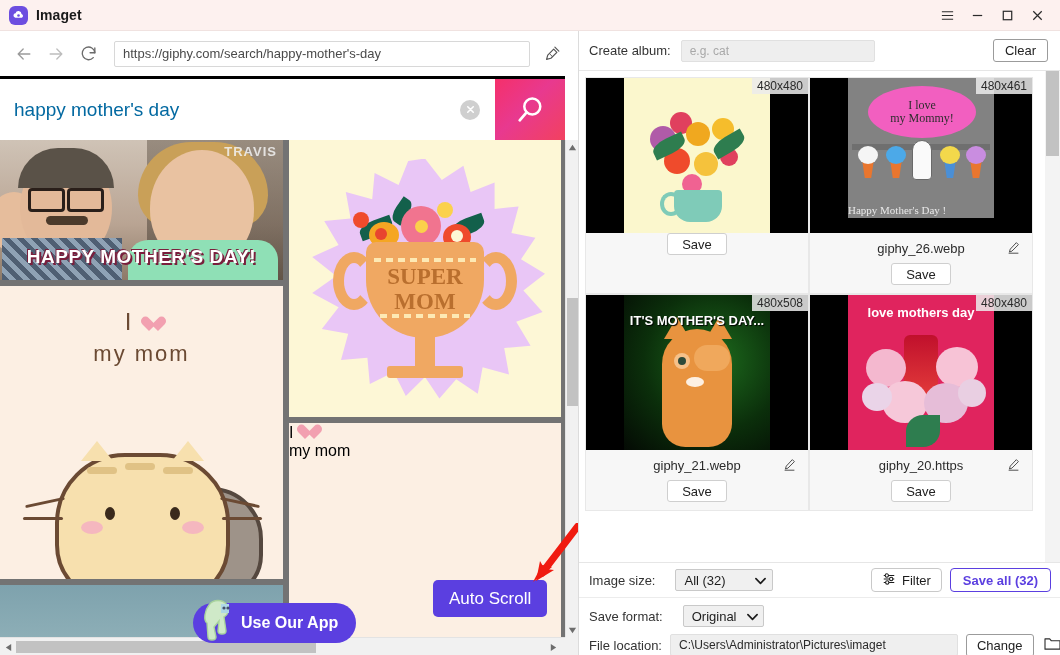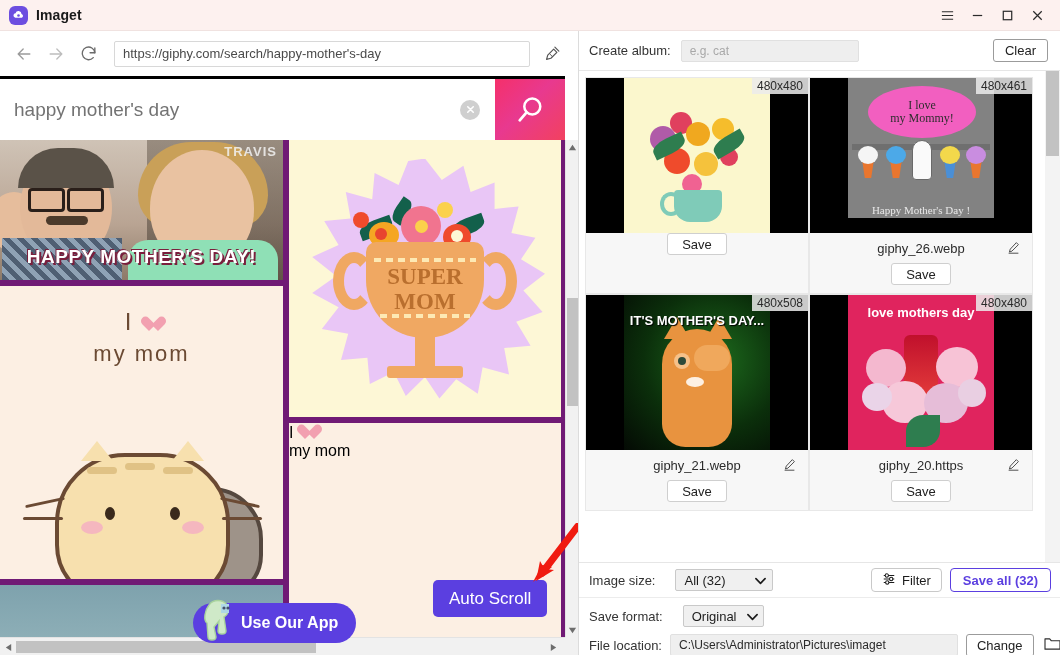--- a/index.html
+++ b/index.html
@@ -64,36 +64,36 @@
   }
   .nav-ico.broom { margin-right: 10px; color: #555; }
 
   
   .searchbar {
     position: absolute; left: 0; top: 45px; width: 565px; height: 64px;
     background: #ffffff; display: flex; align-items: center;
     border-top: 3px solid #000000;
   }
   .search-input-wrap { flex: 1 1 auto; display: flex; align-items: center; height: 100%; padding-left: 14px; }
-  .search-text { font-size: 19px; color: #737373; }
+  .search-text { font-size: 19px; color: #0369a1; }
   .clear-circle {
     width: 20px; height: 20px; border-radius: 50%; background: #cfcfcf;
     display: flex; align-items: center; justify-content: center;
     margin-right: 15px; flex: 0 0 auto;
   }
   .search-btn {
     width: 70px; height: 100%; flex: 0 0 auto;
     background: linear-gradient(135deg, #f5306a 0%, #e8398f 45%, #f2415f 100%);
     display: flex; align-items: center; justify-content: center;
   }
 
   
   .page {
     position: absolute; left: 0; top: 109px; width: 565px; height: 497px;
-    background: #701a75; overflow: hidden;
+    background: #737373; overflow: hidden;
   }
   .col { position: absolute; top: 0; }
   .col-a { left: 0; width: 283px; }
   .col-b { left: 289px; width: 272px; }
   .gif { position: relative; overflow: hidden; background: #000; }
   .gif + .gif { margin-top: 6px; }
   .cap-bar {
     position: absolute; left: 0; bottom: 8px; width: 100%;
     text-align: center; font-weight: bold; color: #fff;
     text-shadow: 2px 2px 0 #7a1f3d, -1px -1px 0 #7a1f3d;
@@ -242,21 +242,21 @@
   .panel {
     position:absolute; left:578px; top:31px; width:482px; height:624px;
     background:#ffffff; border-left:1px solid #dcdcdc;
   }
   .album-row {
     position:absolute; left:0; top:0; width:482px; height:40px;
     display:flex; align-items:center; border-bottom:1px solid #e6e6e6;
   }
   .album-label { margin-left:10px; font-size:13px; color:#333; }
   .album-input {
-    margin-left:10px; width:178px; height:22px; background:#eeeeee;
+    margin-left:10px; width:194px; height:22px; background:#eeeeee;
     border:1px solid #e0e0e0; border-radius:2px; display:flex; align-items:center;
     padding-left:8px;
   }
   .album-ph { font-size:12px; color:#a8a8a8; }
   .clear-btn {
     margin-left:auto; margin-right:13px; height:23px; padding:8px 11px;
     border:1px solid #9b9b9b; border-radius:3px; background:#fff;
     font-size:13px; color:#222; display:flex; align-items:center;
   }
 
@@ -635,21 +635,21 @@
               <div style="position:absolute;left:4px;top:66px;width:138px;height:6px;background:#6f6f6f"></div>
               <div style="position:absolute;left:12px;top:84px;width:16px;height:16px;background:#e9762e;clip-path:polygon(15% 0,85% 0,70% 100%,30% 100%)"></div>
               <div style="position:absolute;left:10px;top:68px;width:20px;height:18px;background:#f5f5f5;border-radius:50%"></div>
               <div style="position:absolute;left:40px;top:84px;width:16px;height:16px;background:#e9762e;clip-path:polygon(15% 0,85% 0,70% 100%,30% 100%)"></div>
               <div style="position:absolute;left:38px;top:68px;width:20px;height:18px;background:#4ca9e8;border-radius:50%"></div>
               <div style="position:absolute;left:94px;top:84px;width:16px;height:16px;background:#4a8fd6;clip-path:polygon(15% 0,85% 0,70% 100%,30% 100%)"></div>
               <div style="position:absolute;left:92px;top:68px;width:20px;height:18px;background:#f3d84b;border-radius:50%"></div>
               <div style="position:absolute;left:120px;top:84px;width:16px;height:16px;background:#e9762e;clip-path:polygon(15% 0,85% 0,70% 100%,30% 100%)"></div>
               <div style="position:absolute;left:118px;top:68px;width:20px;height:18px;background:#c98de0;border-radius:50%"></div>
               <div style="position:absolute;left:64px;top:62px;width:20px;height:40px;background:#fafafa;border-radius:10px 10px 4px 4px;border:1.2px solid #6a6a6a"></div>
-              <div style="position:absolute;left:0;bottom:2px;width:100%;text-align:center;font-size:11px;color:#e8e8e8;font-family:'Liberation Serif',serif">Happy Mother's Day !</div>
+              <div style="position:absolute;left:0;bottom:2px;width:100%;text-align:left;font-size:11px;color:#e8e8e8;font-family:'Liberation Serif',serif">Happy Mother's Day !</div>
             </div>
             <span class="dim-badge">480x461</span>
           </div>
           <div class="card-name-row">
             <span class="card-name">giphy_26.webp</span>
             <span class="pencil">
               <svg width="13" height="13" viewBox="0 0 16 16">
                   <path d="M11.5 2l2.5 2.5-8 8L3 13.5l1-3.5z" fill="none" stroke="#3a3a3a" stroke-width="1.1"></path>
                   <path d="M2 15h12" stroke="#3a3a3a" stroke-width="1.1"></path>
                 </svg>

